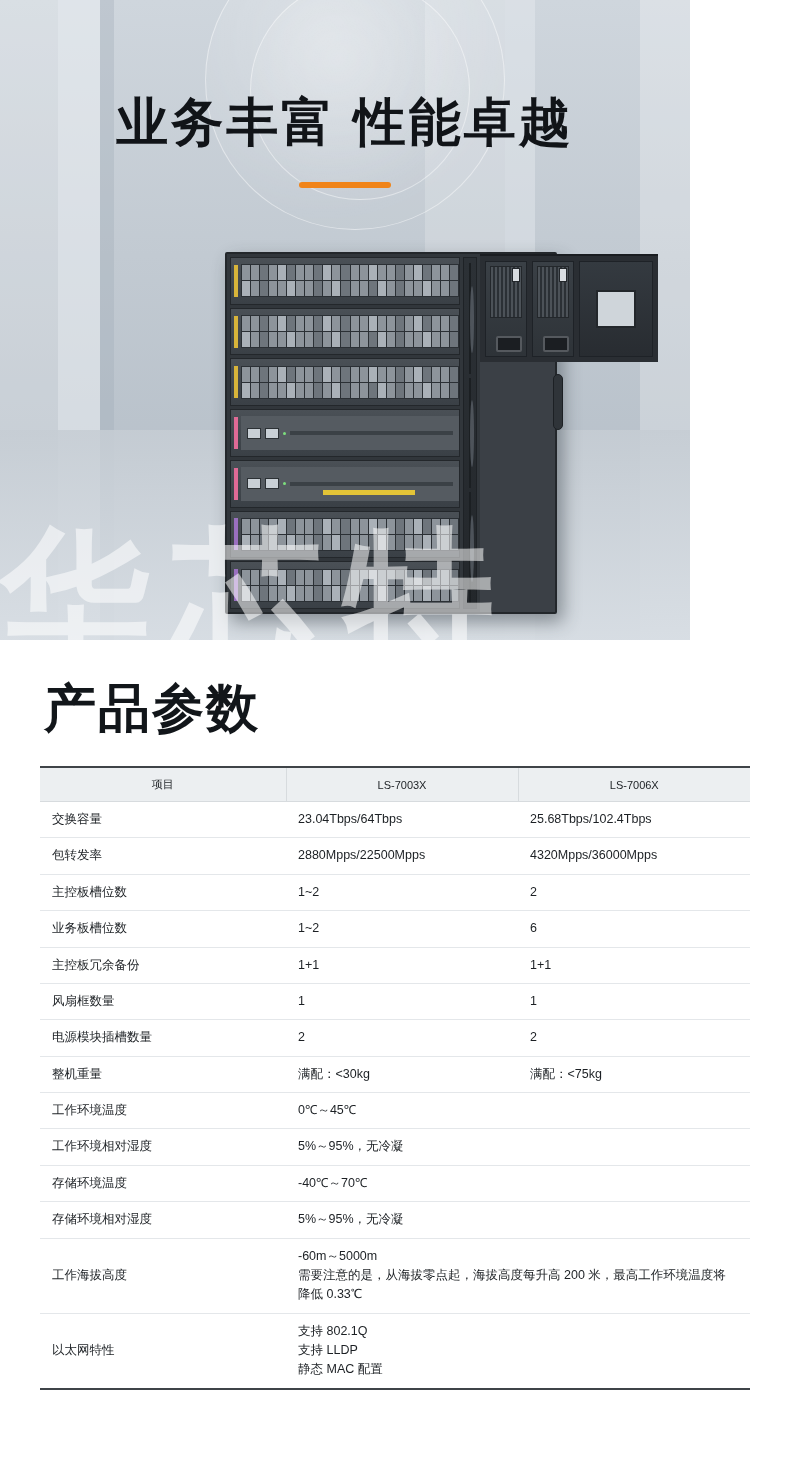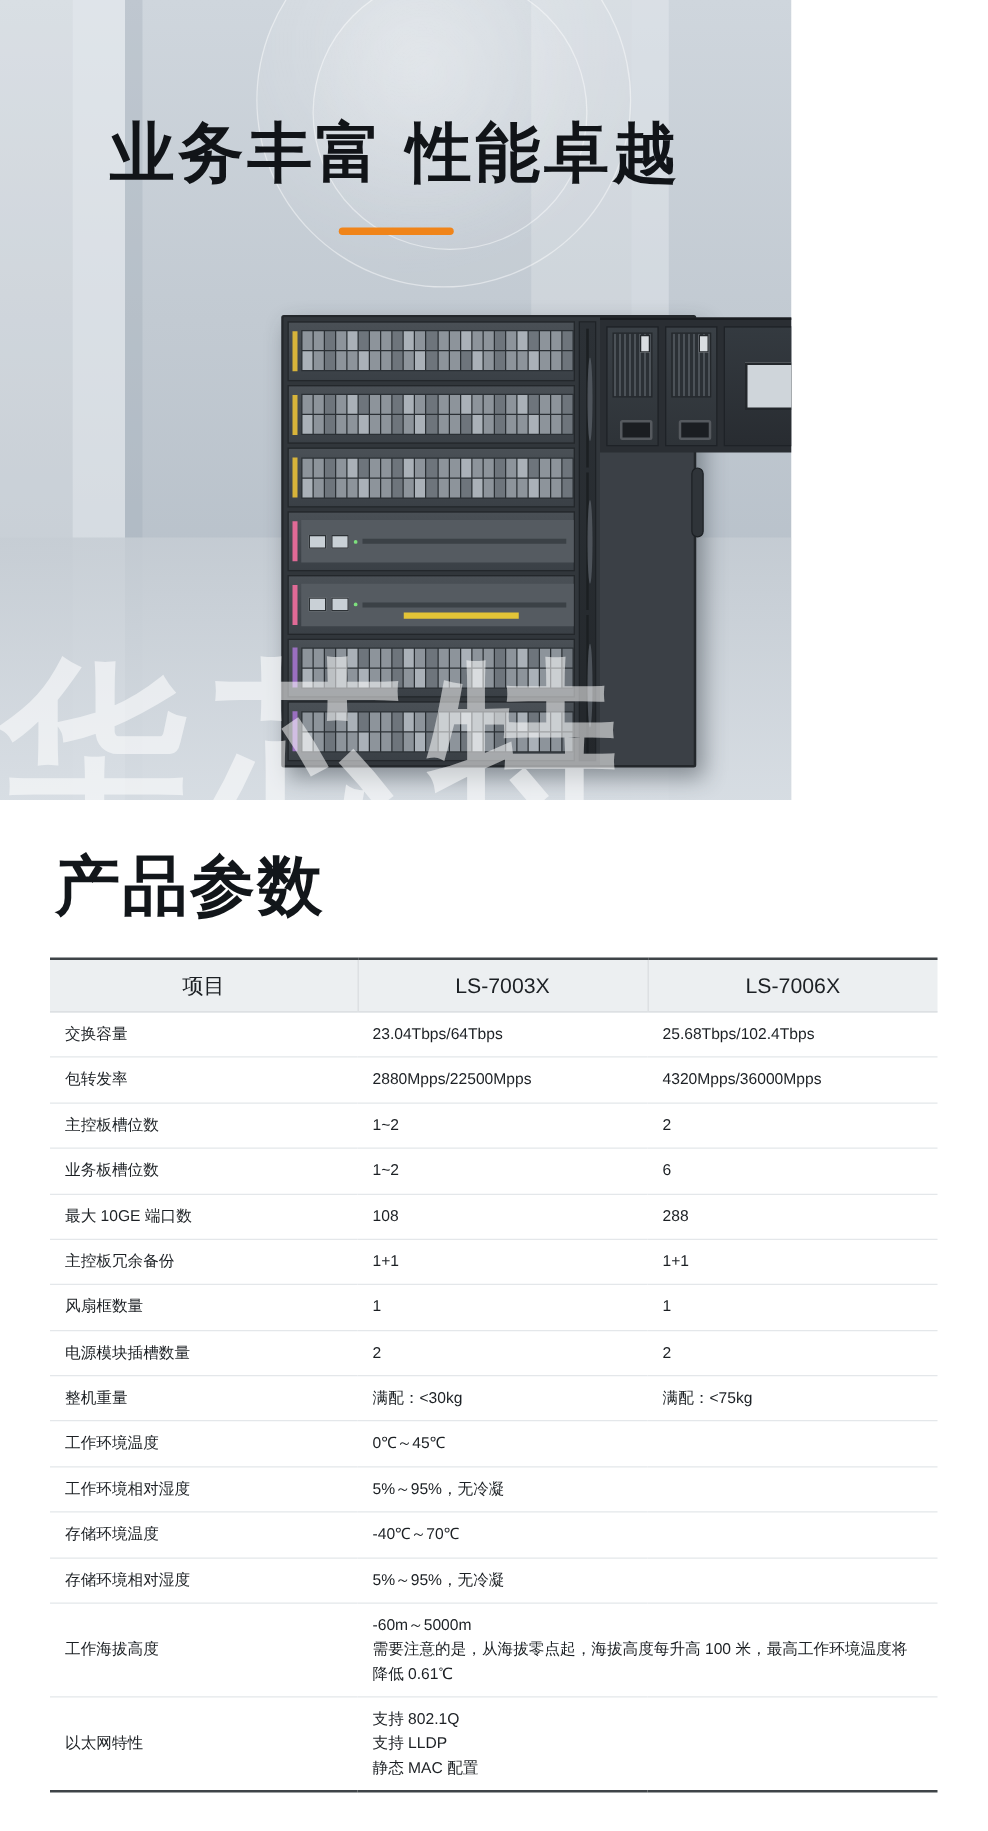--- a/index.html
+++ b/index.html
@@ -8,21 +8,21 @@
     width: 790px;
     height: 1465px;
     font-family: "Liberation Sans", sans-serif;
     background: #ffffff;
     overflow: hidden;
   }
 
   
   .hero {
     position: relative;
-    width: 633px;
+    width: 690px;
     height: 640px;
     overflow: hidden;
     background: linear-gradient(180deg, #cfd6dd 0%, #c2cad2 40%, #b9c2cb 70%, #c9d0d7 100%);
   }
   
   .band {
     position: absolute;
     top: 0; bottom: 0;
     background: rgba(255,255,255,0.30);
   }
@@ -243,21 +243,21 @@
   table.spec colgroup col.c1 { width: 246px; }
   table.spec colgroup col.c2 { width: 232px; }
   table.spec colgroup col.c3 { width: 232px; }
   table.spec th {
     background: #eceff1;
     font-weight: normal;
     text-align: center;
     padding: 9px 10px;
     border-bottom: 1px solid #d7dbde;
     border-top: 2px solid #3f4448;
-    font-size: 17px;
+    font-size: 11px;
   }
   table.spec th + th { border-left: 1px solid #d7dbde; }
   table.spec td {
     padding: 8px 12px;
     border-bottom: 1px solid #e4e7ea;
     vertical-align: middle;
     line-height: 1.55;
   }
   table.spec td.item { }
   table.spec tr:last-child td { border-bottom: 2px solid #3f4448; }
@@ -643,25 +643,20 @@
           <td class="item">主控板槽位数</td>
           <td>1~2</td>
           <td>2</td>
         </tr>
         <tr>
           <td class="item">业务板槽位数</td>
           <td>1~2</td>
           <td>6</td>
         </tr>
         <tr>
-          <td class="item">最大 10GE 端口数</td>
-          <td>108</td>
-          <td>288</td>
-        </tr>
-        <tr>
           <td class="item">主控板冗余备份</td>
           <td>1+1</td>
           <td>1+1</td>
         </tr>
         <tr>
           <td class="item">风扇框数量</td>
           <td>1</td>
           <td>1</td>
         </tr>
         <tr>
@@ -687,21 +682,21 @@
           <td colspan="2">-40℃～70℃</td>
         </tr>
         <tr>
           <td class="item">存储环境相对湿度</td>
           <td colspan="2">5%～95%，无冷凝</td>
         </tr>
         <tr class="tall">
           <td class="item">工作海拔高度</td>
           <td class="multiline" colspan="2">
             <div>-60m～5000m</div>
-            <div>需要注意的是，从海拔零点起，海拔高度每升高 100 米，最高工作环境温度将降低 0.61℃</div>
+            <div>需要注意的是，从海拔零点起，海拔高度每升高 200 米，最高工作环境温度将降低 0.33℃</div>
           </td>
         </tr>
         <tr class="tall">
           <td class="item">以太网特性</td>
           <td class="multiline" colspan="2">
             <div>支持 802.1Q</div>
             <div>支持 LLDP</div>
             <div>静态 MAC 配置</div>
           </td>
         </tr>

